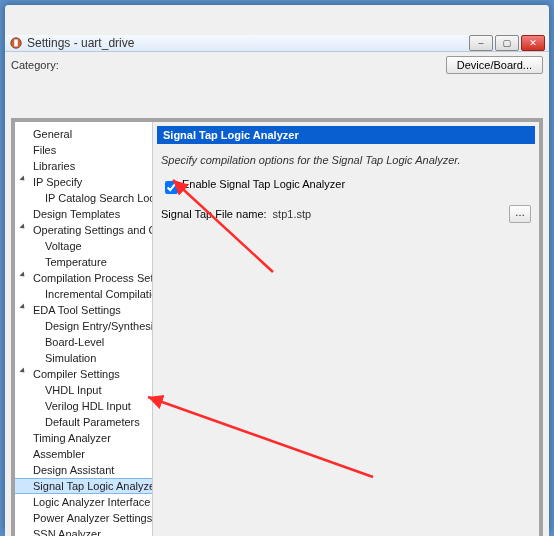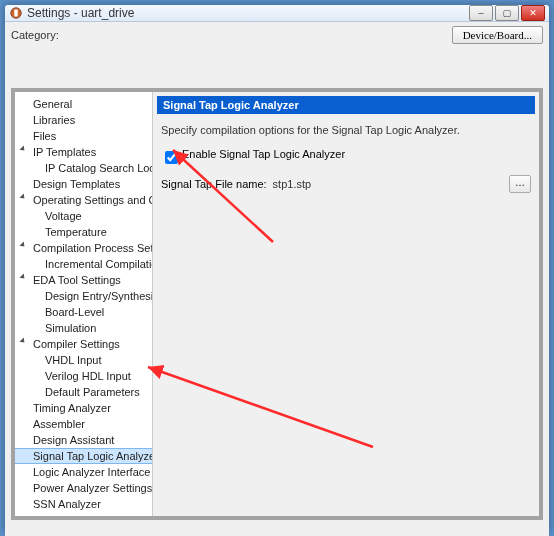--- a/index.html
+++ b/index.html
@@ -24,20 +24,21 @@
     box-shadow: 0 0 6px rgba(0,0,0,0.3);
   }
   .titlebar {
     height: 26px;
     background: linear-gradient(#f5f9ff, #dfeaf8);
     border-bottom: 1px solid #b8c8dd;
     display: flex;
     align-items: center;
     padding: 0 4px;
     border-radius: 4px 4px 0 0;
+    margin-top: 30px;
   }
   .titlebar-icon {
     width: 14px; height: 14px;
     margin-right: 4px;
   }
   .titlebar-title {
     flex: 1;
     color: #333;
     font-size: 12px;
   }
@@ -75,21 +76,20 @@
   .category-label {
     color: #333;
     flex: 1;
   }
   .device-btn {
     padding: 2px 10px;
     border: 1px solid #999;
     border-radius: 2px;
     background: linear-gradient(#fefefe,#e6e6e6);
     font-size: 11px;
-    font-family: Liberation Serif, serif;
   }
   .split {
     flex: 1;
     display: flex;
     border: 4px solid #a3a3a3;
     background: #fff;
     overflow: hidden;
   }
   .tree {
     width: 138px;
@@ -135,20 +135,21 @@
   .section-header {
     background: #0a5fd0;
     color: #fff;
     font-weight: bold;
     padding: 3px 6px;
     font-size: 11px;
   }
   .section-desc {
     padding: 10px 4px 10px 4px;
     color: #333;
+    font-style: italic;
   }
   .checkbox-row {
     display: flex;
     padding: 2px 4px 6px 4px;
   }
   .checkbox-row input { margin-right: 4px; }
   .file-row {
     display: flex;
     align-items: center;
     padding: 2px 4px;
@@ -209,23 +210,23 @@
 
   <div class="content">
     <div class="toprow">
       <div class="category-label">Category:</div>
       <div class="device-btn">Device/Board...</div>
     </div>
 
     <div class="split">
       <div class="tree" id="tree">
           <div class="tree-item"><span>General</span></div>
+          <div class="tree-item"><span>Files</span></div>
           <div class="tree-item"><span>Libraries</span></div>
-          <div class="tree-item"><span>Files</span></div>
-          <div class="tree-item"><span class="tree-arrow"></span><span>IP Templates</span></div>
+          <div class="tree-item"><span class="tree-arrow"></span><span>IP Specify</span></div>
           <div class="tree-item child"><span>IP Catalog Search Locations</span></div>
           <div class="tree-item"><span>Design Templates</span></div>
           <div class="tree-item"><span class="tree-arrow"></span><span>Operating Settings and Conditions</span></div>
           <div class="tree-item child"><span>Voltage</span></div>
           <div class="tree-item child"><span>Temperature</span></div>
           <div class="tree-item"><span class="tree-arrow"></span><span>Compilation Process Settings</span></div>
           <div class="tree-item child"><span>Incremental Compilation</span></div>
           <div class="tree-item"><span class="tree-arrow"></span><span>EDA Tool Settings</span></div>
           <div class="tree-item child"><span>Design Entry/Synthesis</span></div>
           <div class="tree-item child"><span>Board-Level</span></div>

